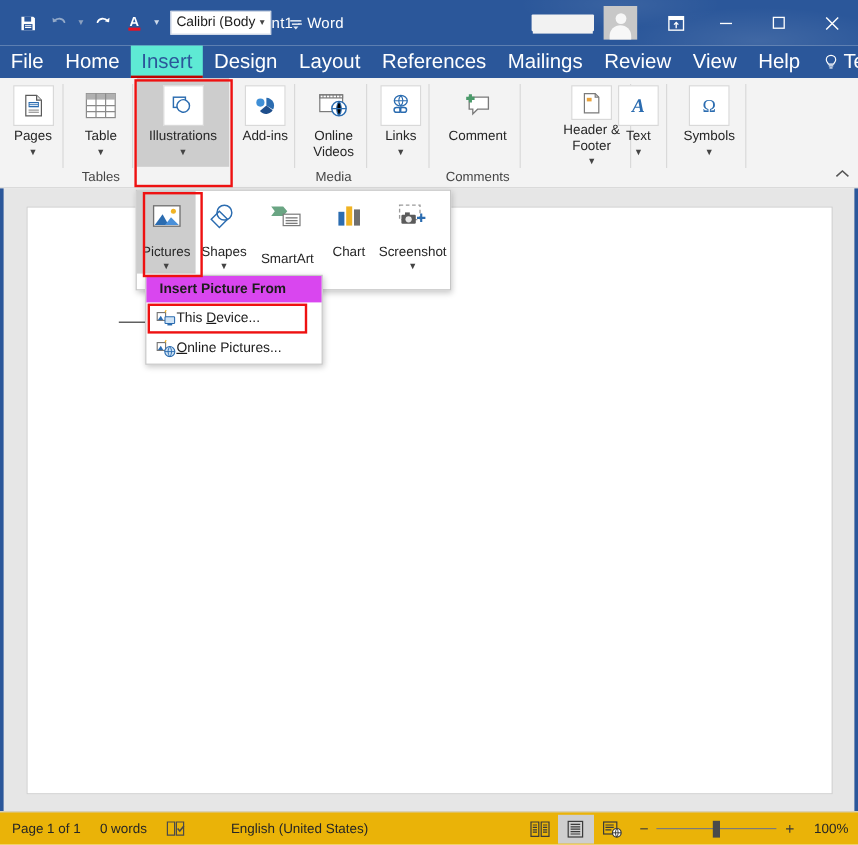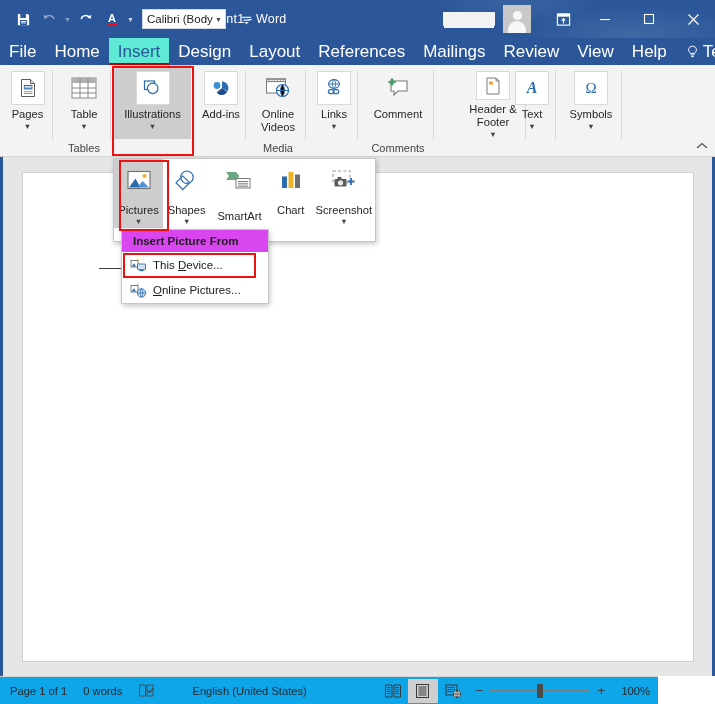--- a/index.html
+++ b/index.html
@@ -143,21 +143,21 @@
   .picmenu {
     position: absolute; left: 121px; top: 229px; width: 148px; height: 75px;
     background: #ffffff; border: 1px solid #c6c6c6;
     box-shadow: 1px 2px 5px rgba(0,0,0,0.22); z-index: 50;
   }
   .picmenu-header {
     height: 22px; background: #d946ef; display: flex; align-items: center;
     padding-left: 11px; font-size: 11.5px; font-weight: bold; color: #1c1c1c;
   }
   .picmenu-item {
-    height: 25px; display: flex; align-items: center; padding-left: 8px; gap: 6px;
+    height: 25px; display: flex; align-items: center; padding-left: 8px; gap: 0;
     font-size: 11.5px; color: #1a1a1a;
   }
   .picmenu-item .mi-icon { width: 17px; height: 17px; display: flex; align-items: center; justify-content: center; }
 
   
   .docarea {
     position: absolute; left: 0; top: 157px; width: 715px; height: 519px;
     background: #e6e6e6;
   }
   .page {
@@ -172,22 +172,22 @@
   }
   .para-mark {
     position: absolute; left: 99px; top: 268px; width: 38px; height: 1px; background: #3a3a3a; z-index: 45;
   }
   .caret-ibeam {
     position: absolute; left: 137px; top: 255px; width: 1.5px; height: 28px; background: #111; z-index: 45;
   }
 
   
   .statusbar {
-    position: absolute; left: 0; top: 676px; width: 658px; height: 28px;
-    background: #0ea5e9; border-top: 1px solid #d4d4d4;
+    position: absolute; left: 0; top: 676px; width: 715px; height: 28px;
+    background: #eab308; border-top: 1px solid #d4d4d4;
     display: flex; align-items: center;
   }
   .sb-item { font-size: 11.2px; color: #262626; white-space: nowrap; }
   .sb-left { display: flex; align-items: center; gap: 16px; padding-left: 10px; }
   .sb-right { position: absolute; right: 8px; display: flex; align-items: center; gap: 0; }
   .viewbtn {
     width: 30px; height: 24px; display: flex; align-items: center; justify-content: center;
   }
   .viewbtn.sel { background: #cfcfcf; }
   .zoomctl { display: flex; align-items: center; gap: 7px; margin-left: 8px; }

